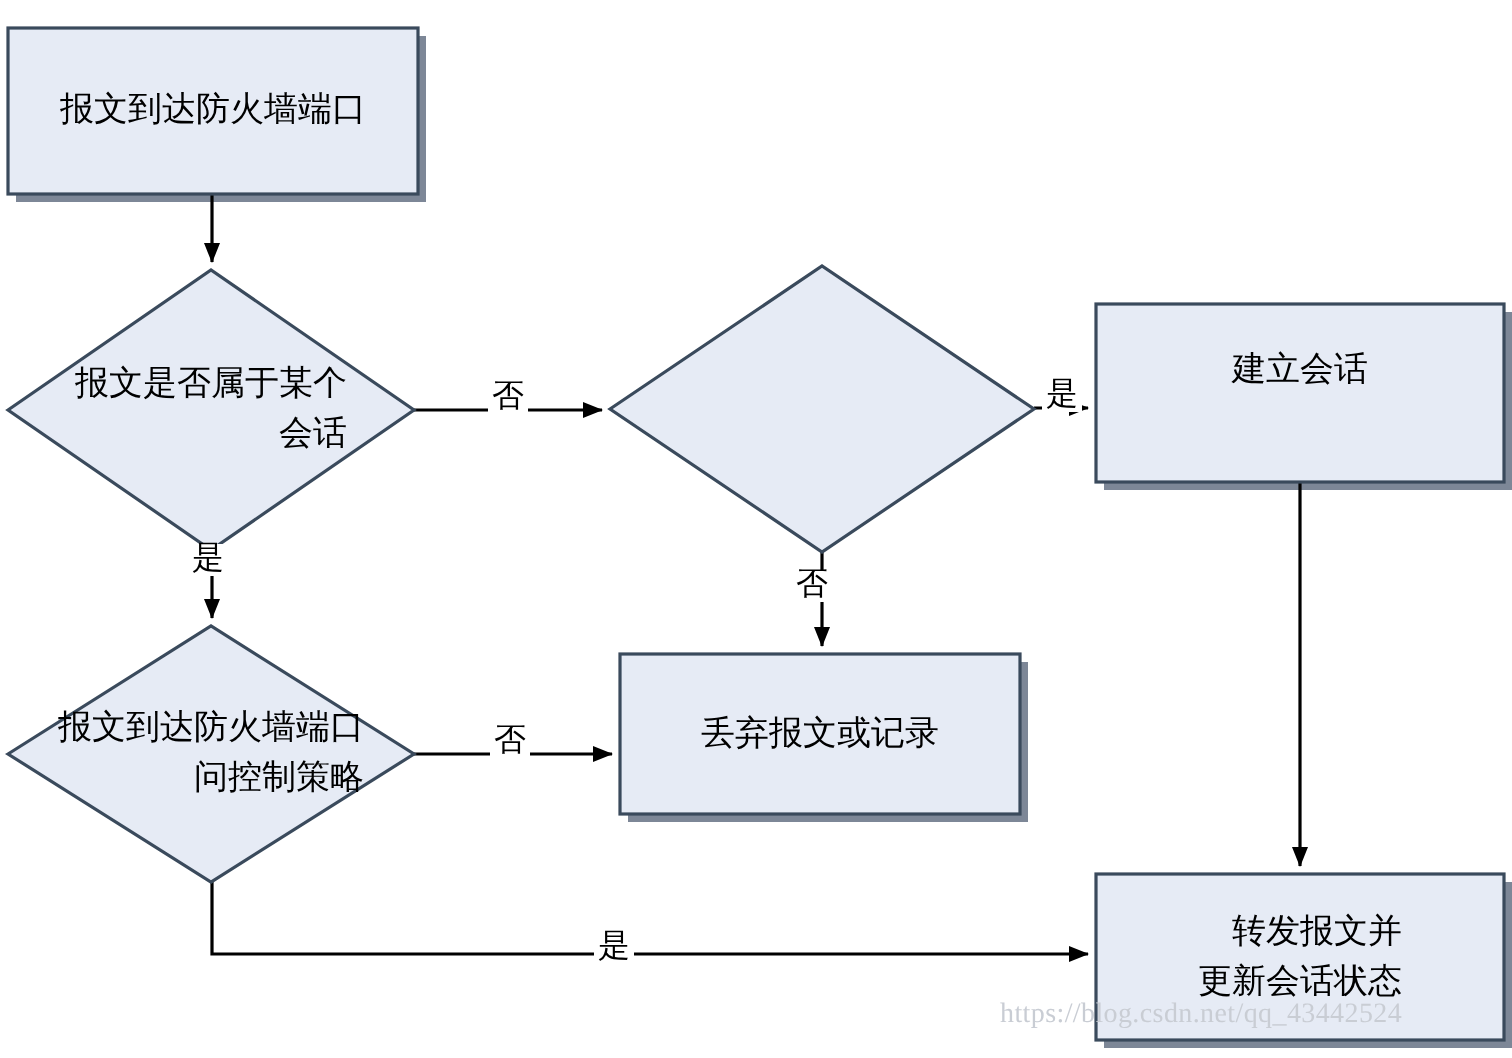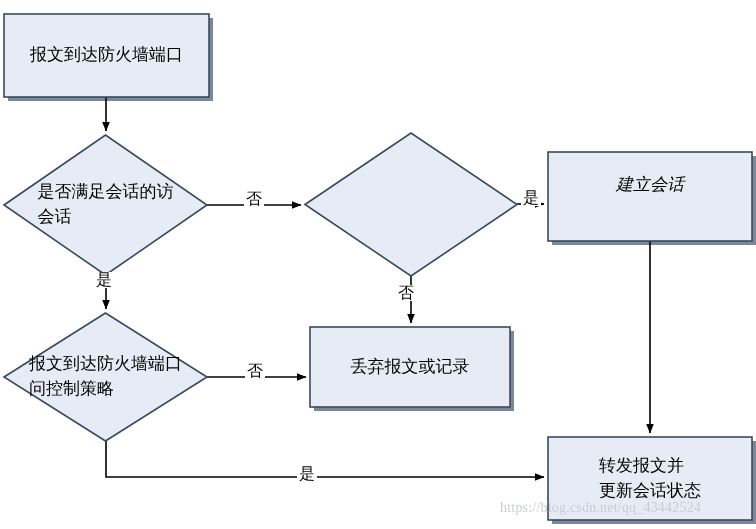--- a/index.html
+++ b/index.html
@@ -22,21 +22,21 @@
     left: 0;
     top: 0;
     width: 756px;
     height: 529px;
   }
   .node-label {
     position: absolute;
     display: flex;
     align-items: center;
     justify-content: center;
-    text-align: left;
+    text-align: right;
     color: #000000;
     font-family: "Liberation Serif", "DejaVu Serif", serif;
     font-size: 17px;
     line-height: 1.45;
     pointer-events: none;
     white-space: pre-line;
   }
   .edge-label {
     position: absolute;
     color: #000000;
@@ -105,25 +105,25 @@
       <polygon points="4,377 105.5,313 207,377 105.5,441" fill="#E6EBF5" stroke="#3A4A5C" stroke-width="1.6"></polygon>
 
       <rect x="310" y="327" width="200" height="80" fill="#E6EBF5" stroke="#3A4A5C" stroke-width="1.6"></rect>
 
       <rect x="548" y="437" width="204" height="83" fill="#E6EBF5" stroke="#3A4A5C" stroke-width="1.6"></rect>
     </g>
   </svg>
 
   <div class="node-label" style="left:4px; top:14px; width:205px; height:83px;">报文到达防火墙端口</div>
 
-  <div class="node-label" style="left:4px; top:147px; width:203px; height:116px;">是否满足会话的访
+  <div class="node-label" style="left:4px; top:147px; width:203px; height:116px;">报文是否属于某个
 会话</div>
 
 
-  <div class="node-label" style="left:548px; top:152px; width:204px; height:67px;font-style:italic;">建立会话</div>
+  <div class="node-label" style="left:548px; top:152px; width:204px; height:67px;">建立会话</div>
 
   <div class="node-label" style="left:4px; top:323px; width:203px; height:108px;">报文到达防火墙端口
 问控制策略</div>
 
   <div class="node-label" style="left:310px; top:327px; width:200px; height:80px;">丢弃报文或记录</div>
 
   <div class="node-label" style="left:548px; top:437px; width:204px; height:83px;">转发报文并
 更新会话状态</div>
 
   <div class="edge-label" style="left:244px; top:191px;">否</div>

